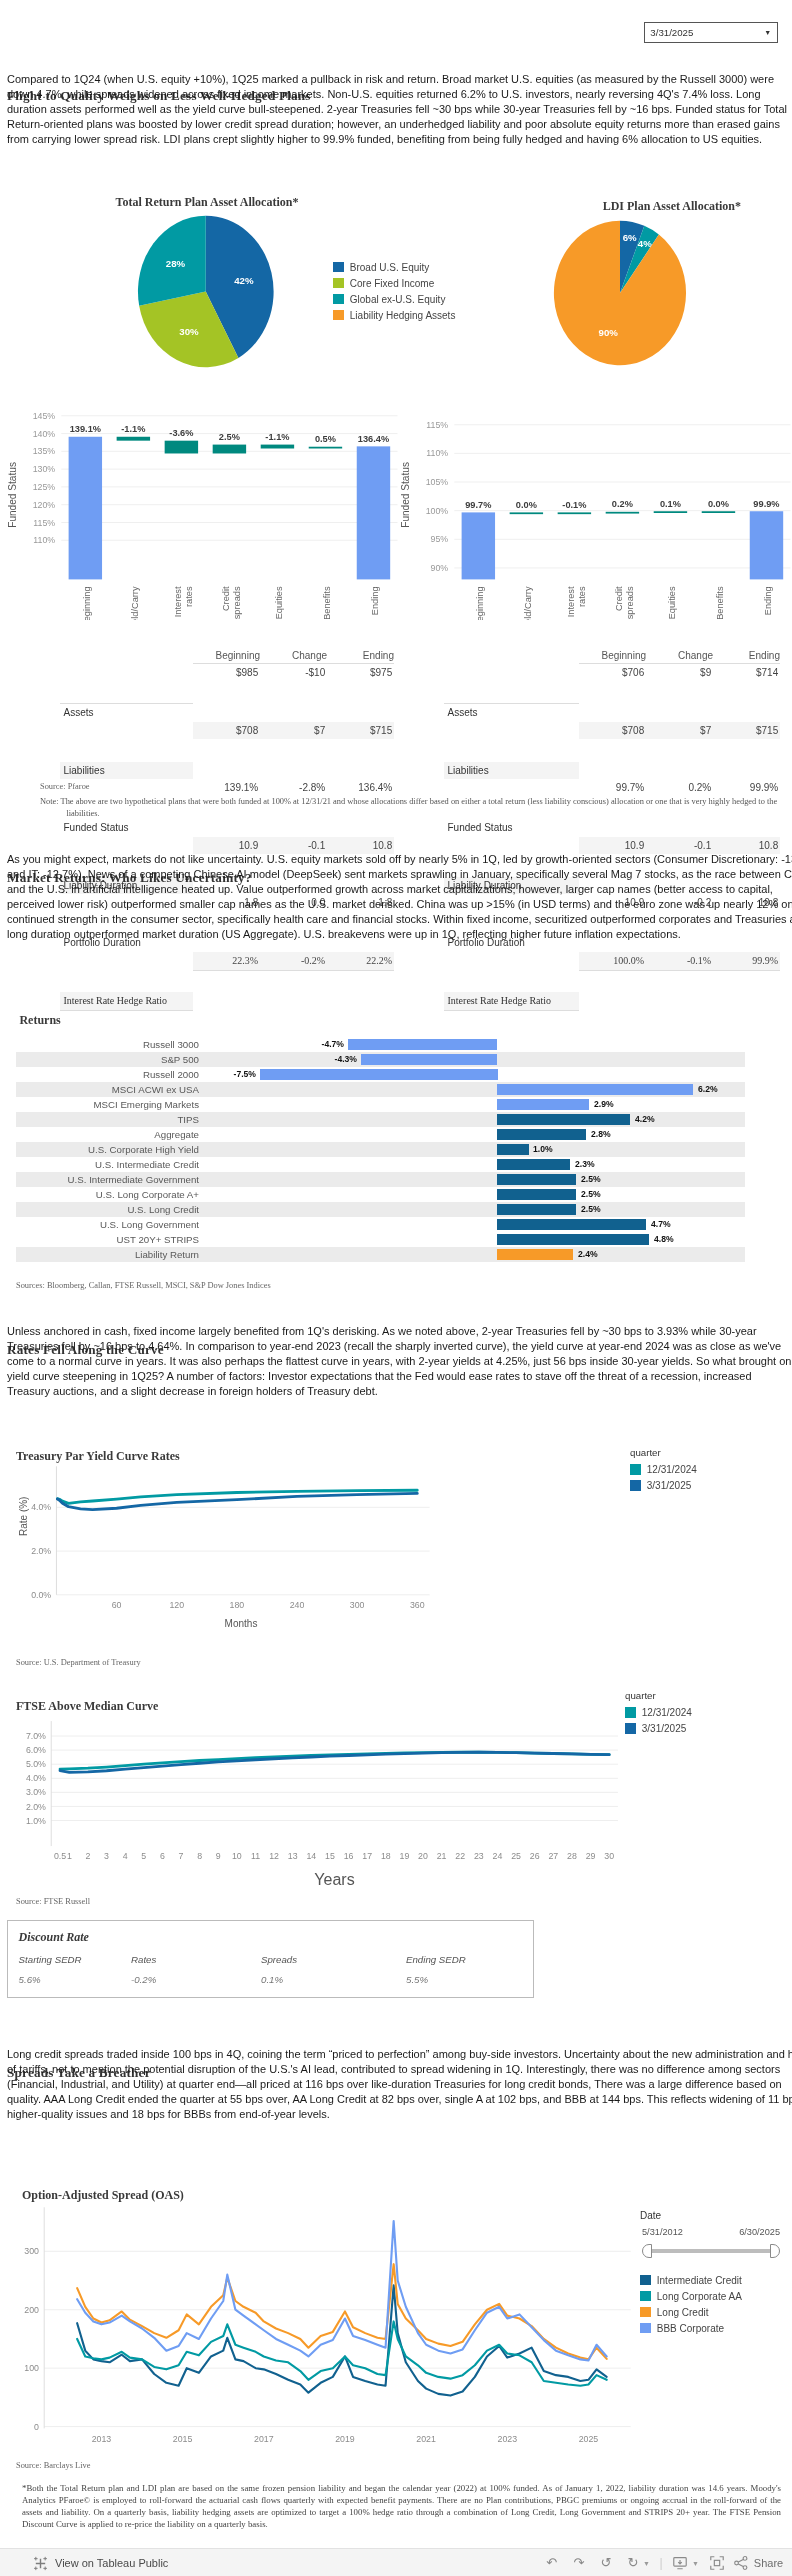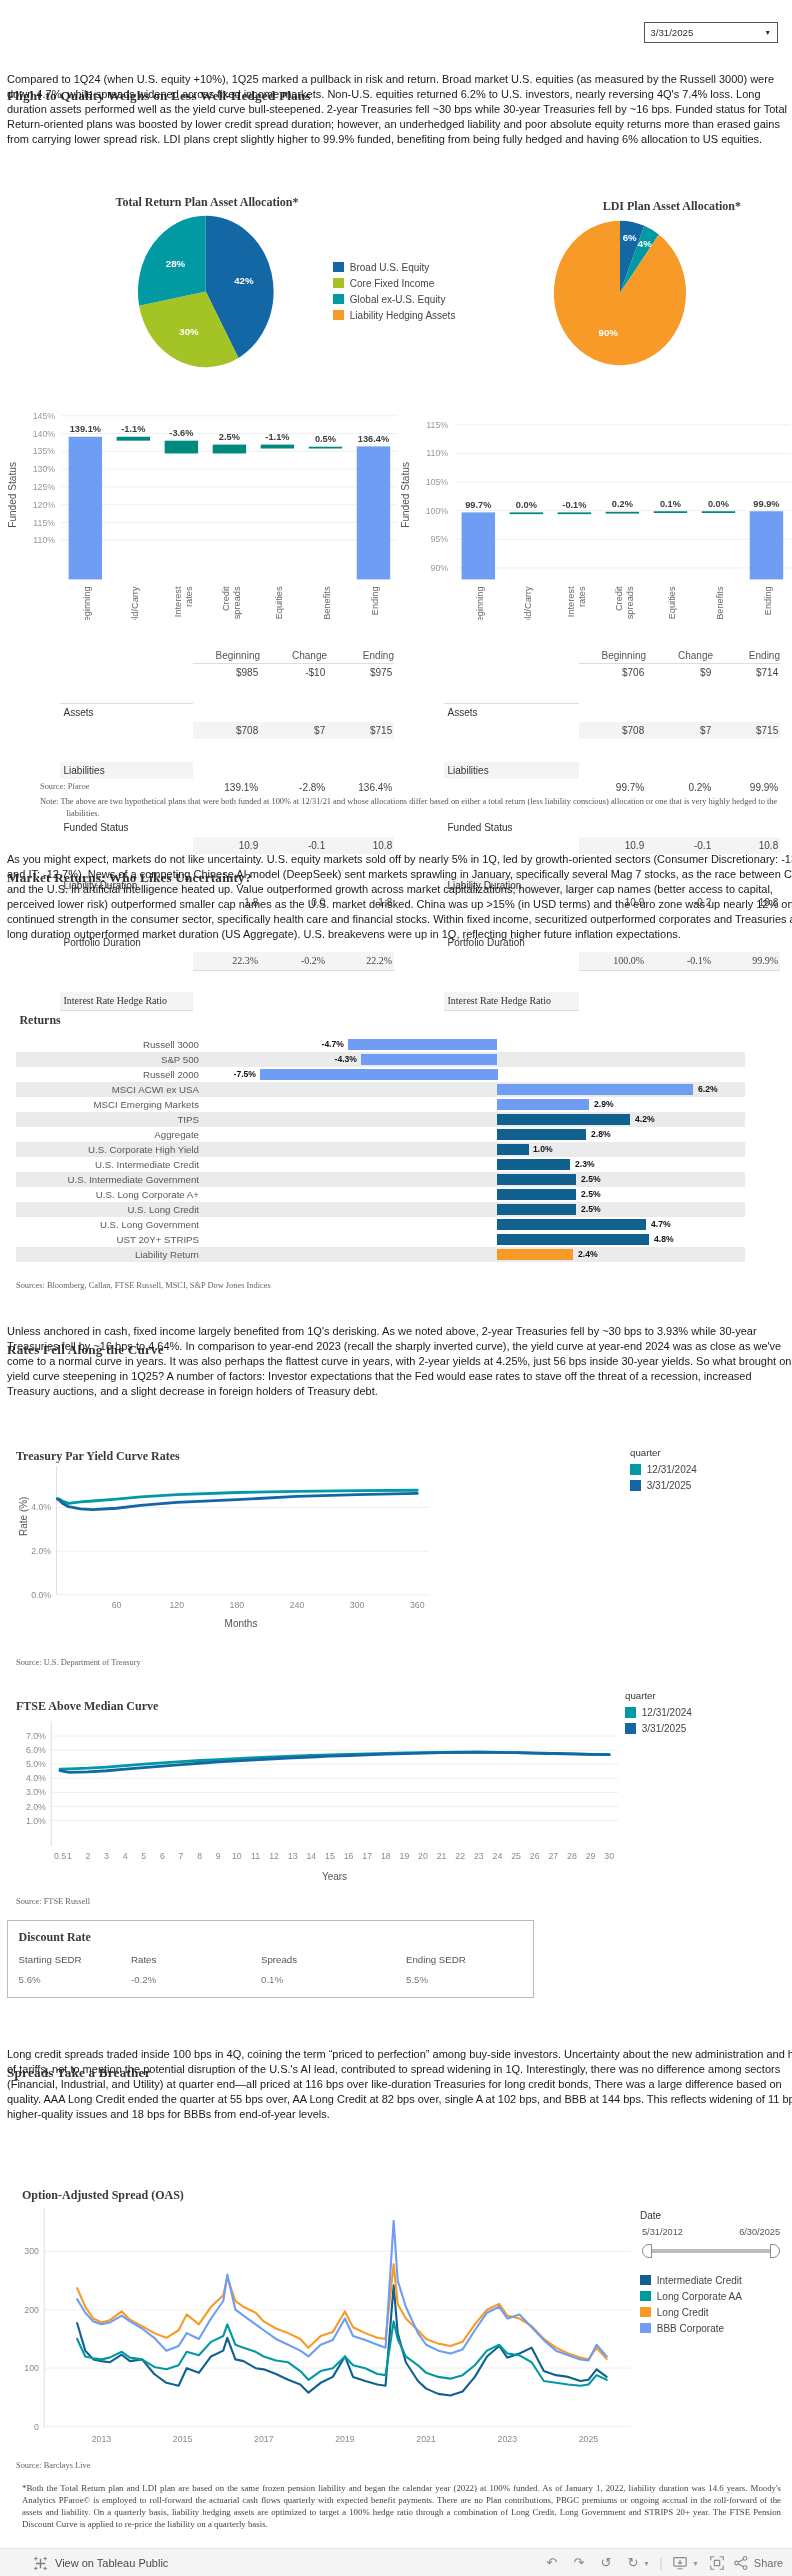--- a/index.html
+++ b/index.html
@@ -429,35 +429,35 @@
       <text x="555.0847457627119" y="165" text-anchor="middle" fill="#8c8c8c" font-size="10px">24</text>
       <text x="576.2372881355932" y="165" text-anchor="middle" fill="#8c8c8c" font-size="10px">25</text>
       <text x="597.3898305084746" y="165" text-anchor="middle" fill="#8c8c8c" font-size="10px">26</text>
       <text x="618.542372881356" y="165" text-anchor="middle" fill="#8c8c8c" font-size="10px">27</text>
       <text x="639.6949152542372" y="165" text-anchor="middle" fill="#8c8c8c" font-size="10px">28</text>
       <text x="660.8474576271186" y="165" text-anchor="middle" fill="#8c8c8c" font-size="10px">29</text>
       <text x="682" y="165" text-anchor="middle" fill="#8c8c8c" font-size="10px">30</text>
       <polyline points="58.0,62.6 68.6,62.3 89.7,61.5 110.9,60.2 132.0,58.6 153.2,57.0 174.3,55.4 195.5,54.1 216.6,52.8 237.8,51.7 258.9,50.6 280.1,49.6 301.3,48.7 322.4,47.9 343.6,47.1 364.7,46.4 385.9,45.8 407.0,45.2 428.2,44.7 449.3,44.2 470.5,43.9 491.6,43.6 512.8,43.4 533.9,43.4 555.1,43.6 576.2,43.9 597.4,44.4 618.5,44.8 639.7,45.3 660.8,45.8 682.0,46.1" fill="none" stroke="#019aa3" stroke-width="3.2" stroke-linejoin="round" stroke-linecap="round"></polyline>
       <polyline points="58.0,64.2 68.6,66.3 89.7,65.6 110.9,64.4 132.0,62.6 153.2,60.8 174.3,59.1 195.5,57.5 216.6,55.9 237.8,54.4 258.9,53.2 280.1,51.9 301.3,50.8 322.4,49.8 343.6,48.8 364.7,47.9 385.9,47.1 407.0,46.3 428.2,45.6 449.3,45.0 470.5,44.4 491.6,43.9 512.8,43.6 533.9,43.4 555.1,43.6 576.2,43.9 597.4,44.4 618.5,44.8 639.7,45.3 660.8,45.8 682.0,46.1" fill="none" stroke="#1467a5" stroke-width="3.2" stroke-linejoin="round" stroke-linecap="round"></polyline>
     </svg>
-  <div class="abs" style="left:60px;top:1871px;width:549px;text-align:center;font-size:10px;color:#555;">Years</div>
+  <div class="abs" style="left:60px;top:1871px;width:549px;text-align:center;font-size:16px;color:#555;">Years</div>
   <div id="legend-ftse" class="abs" style="left:625px;top:1690px;">
     <div class="lg-title">quarter</div>
   <div class="lg-row">
         <div class="lg-sw" style="background: rgb(1, 154, 163);"></div>
         <div class="lg-lb">12/31/2024</div>
       </div>
       <div class="lg-row">
         <div class="lg-sw" style="background: rgb(20, 103, 165);"></div>
         <div class="lg-lb">3/31/2025</div>
       </div>
     </div>
   <div class="abs src" style="left:16px;top:1897px;">Source: FTSE Russell</div>
 
-  <div class="abs dbox" style="left:7px;top:1920px;width:525px;height:76px;">
+  <div class="abs dbox" style="left:7px;top:1920px;width:525px;height:76px;font-style:italic;">
     <div class="ctitle" style="position:absolute;left:10.6px;top:8.8px;">Discount Rate</div>
     <div class="dhead abs" style="left:10.6px;top:33px;">Starting SEDR</div>
     <div class="dhead abs" style="left:123px;top:33px;">Rates</div>
     <div class="dhead abs" style="left:253px;top:33px;">Spreads</div>
     <div class="dhead abs" style="left:398px;top:33px;">Ending SEDR</div>
     <div class="dval abs" style="left:10.6px;top:53px;">5.6%</div>
     <div class="dval abs" style="left:123px;top:53px;">-0.2%</div>
     <div class="dval abs" style="left:253px;top:53px;">0.1%</div>
     <div class="dval abs" style="left:398px;top:53px;">5.5%</div>
   </div>

